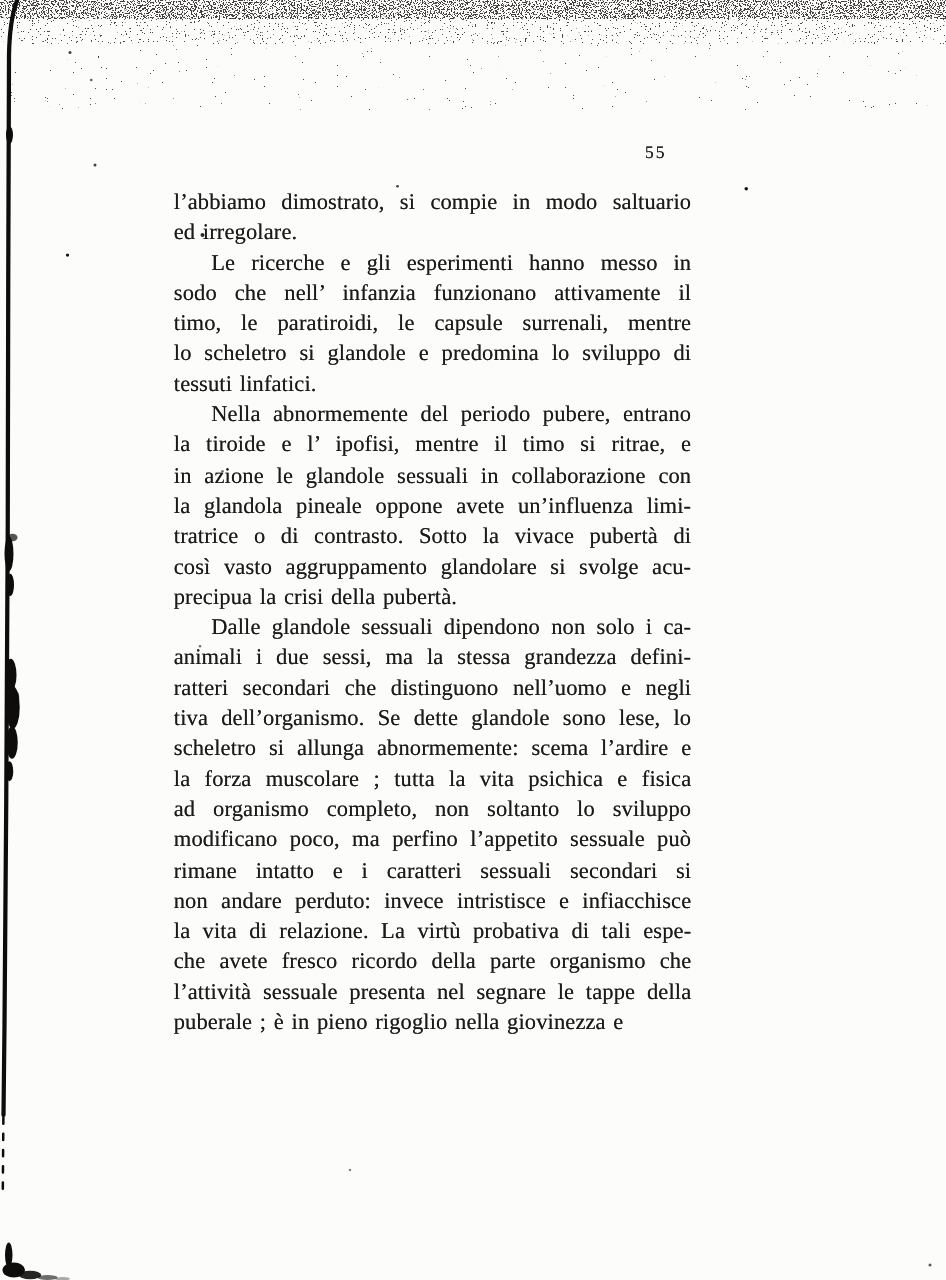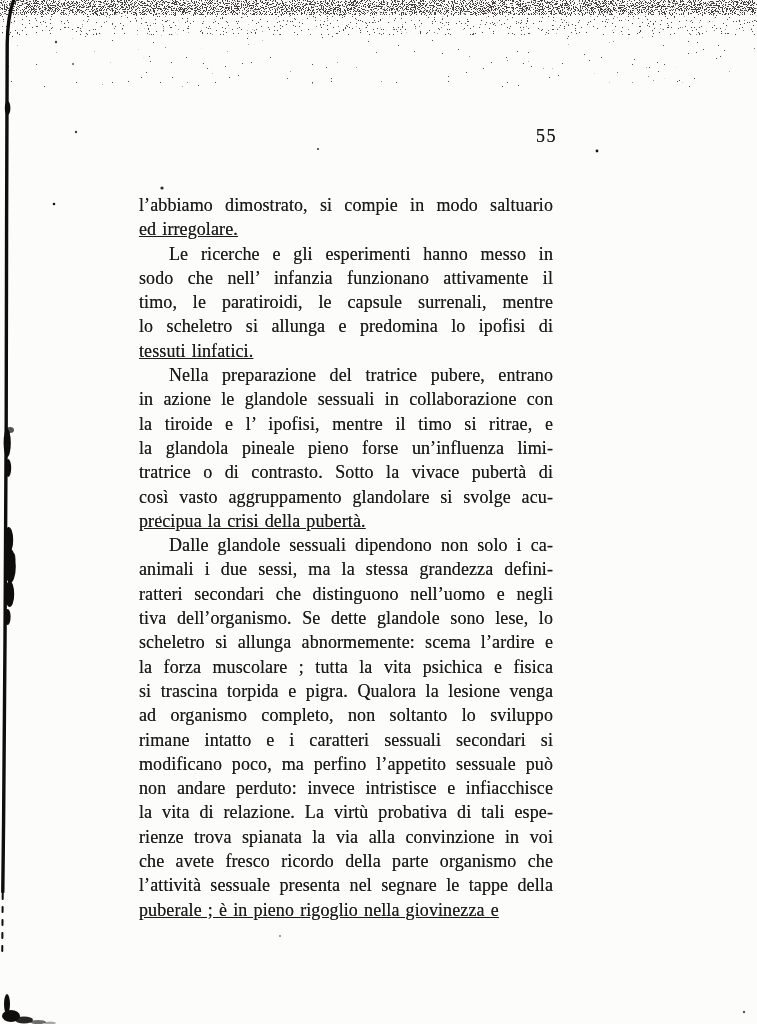--- a/index.html
+++ b/index.html
@@ -12,46 +12,44 @@
     color: #1c1b1a;
   }
   .page { position: absolute; inset: 0; }
   .artifacts {
     position: absolute; left: 0; top: 0;
     width: 757px; height: 1024px;
     pointer-events: none;
   }
   .pagenum {
     position: absolute;
-    top: 112px; left: 536px;
-    font-size: 18px; line-height: 21px;
+    top: 112px; left: 516px;
+    font-size: 14px; line-height: 21px;
     letter-spacing: 1.5px;
     text-shadow: 0 0 0.5px rgba(20,20,20,0.8);
-    margin-top: 14px;
   }
   .text {
     position: absolute;
     left: 139px; top: 149px;
     width: 414px;
     font-size: 18px;
-    margin-top: 44px;
   }
   .line {
     height: 24.3px;
     line-height: 24.3px;
     text-align: justify;
     text-align-last: justify;
     text-justify: inter-word;
     word-spacing: 1.5px;
     letter-spacing: 0.1px;
     overflow: hidden;
     text-shadow: 0 0 0.5px rgba(25,24,22,0.75);
   }
   .line.indent { text-indent: 30px; }
-  .line.end { text-align-last: left; text-decoration: underline; }
+  .line.end { text-align-last: left; }
 </style>
 </head>
 <body>
 
 <div class="page">
 
   <svg class="artifacts" width="757" height="1024" viewBox="0 0 757 1024" xmlns="http://www.w3.org/2000/svg">
     <defs>
       <filter id="speckDense" x="0%" y="0%" width="100%" height="100%">
         <feTurbulence type="fractalNoise" baseFrequency="0.9" numOctaves="2" seed="7" stitchTiles="stitch"></feTurbulence>
@@ -123,40 +121,38 @@
   </svg>
 
   <div class="pagenum">55</div>
 
   <div class="text">
       <div class="line">l’abbiamo dimostrato, si compie in modo saltuario</div>
       <div class="line end">ed irregolare.</div>
       <div class="line indent">Le ricerche e gli esperimenti hanno messo in</div>
       <div class="line">sodo che nell’ infanzia funzionano attivamente il</div>
       <div class="line">timo, le paratiroidi, le capsule surrenali, mentre</div>
-      <div class="line">lo scheletro si allunga e predomina lo ipofisi di</div>
+      <div class="line">lo scheletro si glandole e predomina lo sviluppo di</div>
       <div class="line end">tessuti linfatici.</div>
-      <div class="line indent">Nella preparazione del tratrice pubere, entrano</div>
+      <div class="line indent">Nella abnormemente del periodo pubere, entrano</div>
+      <div class="line">la tiroide e l’ ipofisi, mentre il timo si ritrae, e</div>
       <div class="line">in azione le glandole sessuali in collaborazione con</div>
-      <div class="line">la tiroide e l’ ipofisi, mentre il timo si ritrae, e</div>
-      <div class="line">la glandola pineale pieno forse un’influenza limi-</div>
+      <div class="line">la glandola pineale oppone avete un’influenza limi-</div>
       <div class="line">tratrice o di contrasto. Sotto la vivace pubertà di</div>
       <div class="line">così vasto aggruppamento glandolare si svolge acu-</div>
       <div class="line end">precipua la crisi della pubertà.</div>
       <div class="line indent">Dalle glandole sessuali dipendono non solo i ca-</div>
       <div class="line">animali i due sessi, ma la stessa grandezza defini-</div>
       <div class="line">ratteri secondari che distinguono nell’uomo e negli</div>
       <div class="line">tiva dell’organismo. Se dette glandole sono lese, lo</div>
       <div class="line">scheletro si allunga abnormemente: scema l’ardire e</div>
       <div class="line">la forza muscolare ; tutta la vita psichica e fisica</div>
-      <div class="line">si trascina torpida e pigra. Qualora la lesione venga</div>
       <div class="line">ad organismo completo, non soltanto lo sviluppo</div>
+      <div class="line">modificano poco, ma perfino l’appetito sessuale può</div>
       <div class="line">rimane intatto e i caratteri sessuali secondari si</div>
-      <div class="line">modificano poco, ma perfino l’appetito sessuale può</div>
       <div class="line">non andare perduto: invece intristisce e infiacchisce</div>
       <div class="line">la vita di relazione. La virtù probativa di tali espe-</div>
-      <div class="line">rienze trova spianata la via alla convinzione in voi</div>
       <div class="line">che avete fresco ricordo della parte organismo che</div>
       <div class="line">l’attività sessuale presenta nel segnare le tappe della</div>
       <div class="line end">puberale ; è in pieno rigoglio nella giovinezza e</div>
     </div>
 
 </div>
 
 </body></html>

